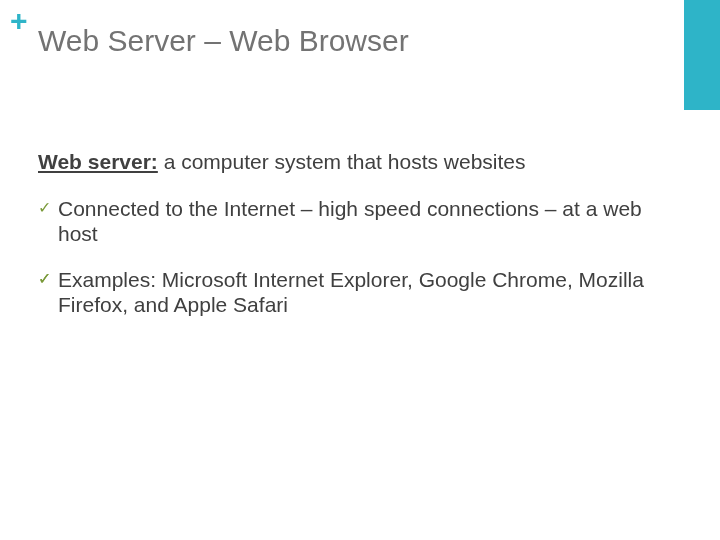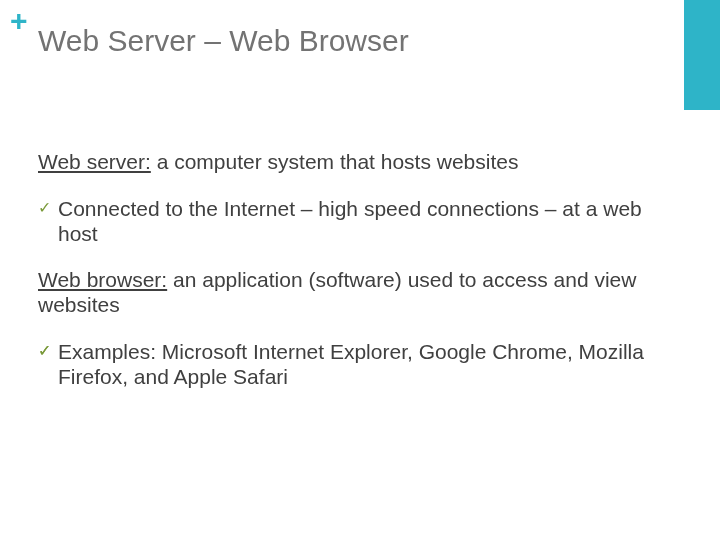--- a/index.html
+++ b/index.html
@@ -37,21 +37,21 @@
   .content {
     position: absolute;
     top: 150px;
     left: 38px;
     right: 60px;
     color: #404040;
     font-size: 21px;
     line-height: 1.18;
   }
   .para { margin-bottom: 22px; }
-  .bold { font-weight: normal; }
+  .bold { font-weight: bold; }
   .underline { text-decoration: underline; }
   .check-item {
     position: relative;
     padding-left: 20px;
     margin-bottom: 22px;
   }
   .check-item .check {
     position: absolute;
     left: 0;
     top: 2px;
@@ -72,23 +72,20 @@
 
   <div class="para">
     <span class="bold underline">Web server:</span><span> a computer system that hosts websites</span>
   </div>
 
   <div class="check-item">
     <span class="check">✓</span>
     <span>Connected to the Internet – high speed connections – at a web host</span>
   </div>
 
-  <div class="para">
-    <span class="bold underline">Web browser:</span><span> an application (software) used to access and view websites</span>
-  </div>
 
   <div class="check-item">
     <span class="check">✓</span>
   </div>
 
   <div class="check-item">
     <span class="check">✓</span>
     <span>Examples: Microsoft Internet Explorer, Google Chrome, Mozilla Firefox, and Apple Safari</span>
   </div>
 

